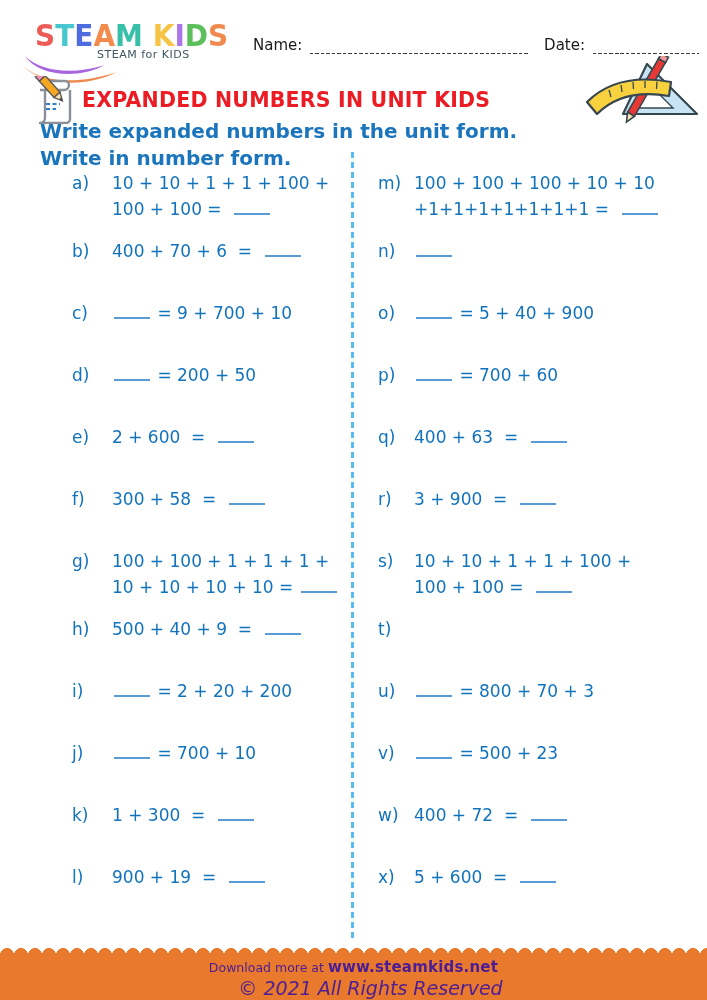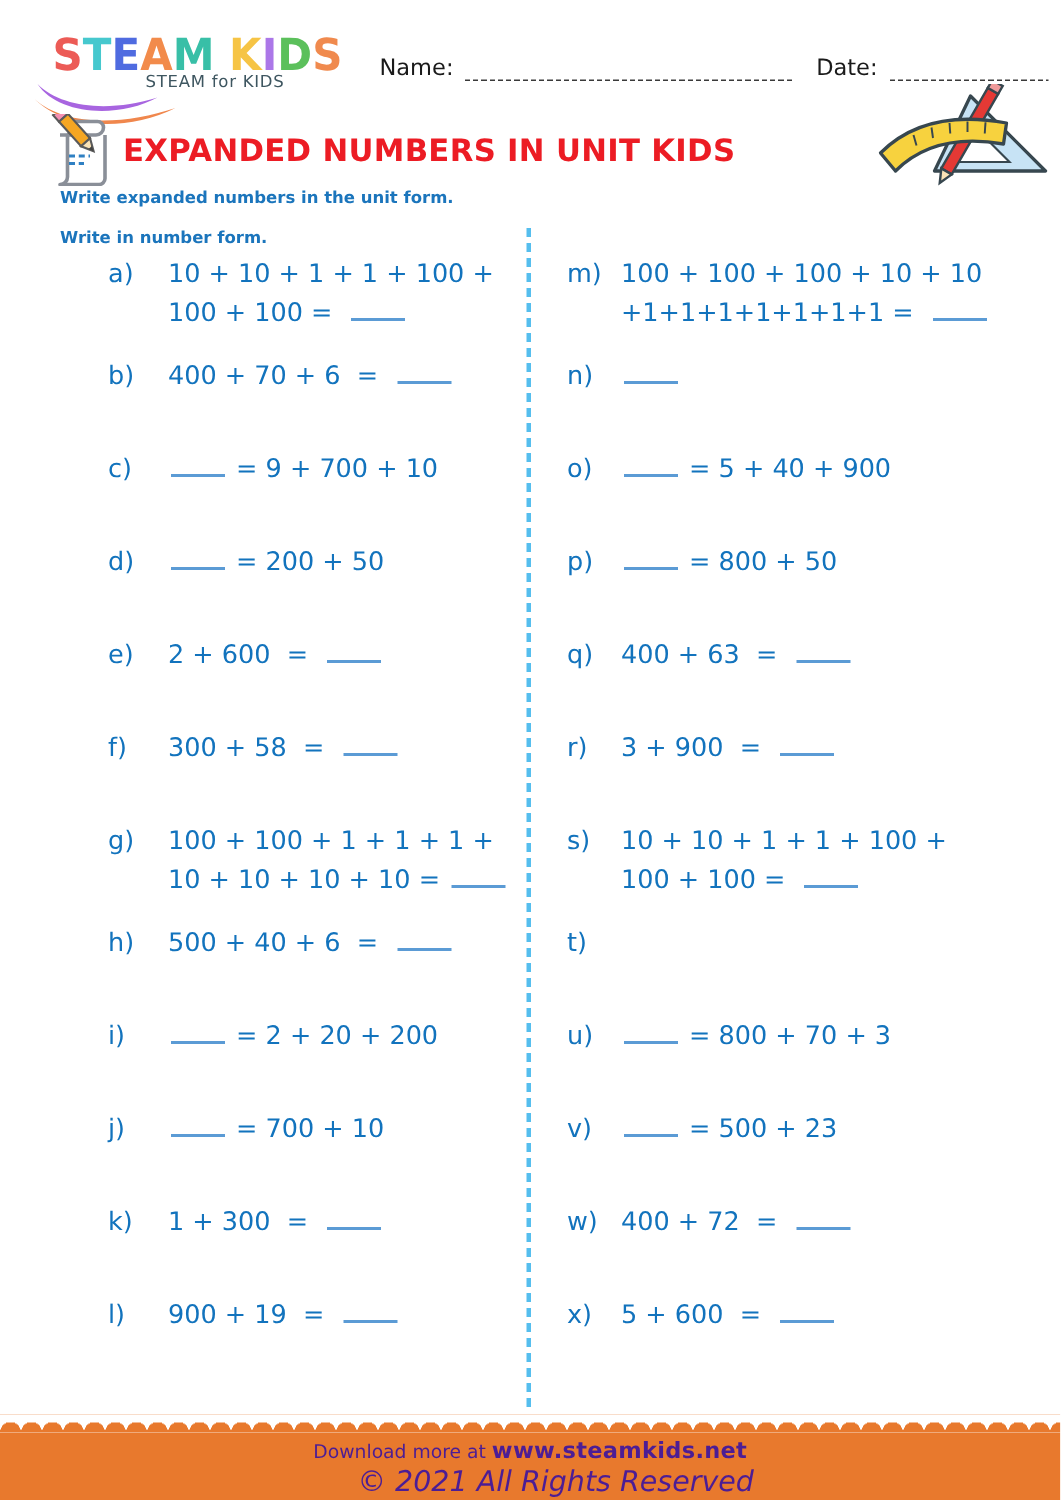--- a/index.html
+++ b/index.html
@@ -20,21 +20,21 @@
   .dashline{height:15px;background:repeating-linear-gradient(to right,#3a3a3a 0 3.5px,transparent 3.5px 5.5px) bottom/100% 1.4px no-repeat;}
   .dash-name{flex:1;margin-right:14px;}
   .dash-date{flex:none;width:106px;}
 
   
   .title-icon{position:absolute;left:30px;top:76px;}
   .page-title{position:absolute;left:82px;top:88px;font-size:20.5px;font-weight:bold;color:#EC1C24;letter-spacing:0.2px;}
   .corner-icon{position:absolute;left:583px;top:56px;}
 
   
-  .instructions{position:absolute;left:40px;top:118px;font-size:11px;font-weight:bold;color:#1B75BC;line-height:27px;}
+  .instructions{position:absolute;left:40px;top:118px;font-size:20px;font-weight:bold;color:#1B75BC;line-height:27px;}
 
   
   .divider{position:absolute;left:351px;top:152px;width:3px;height:786px;
            background:repeating-linear-gradient(to bottom,#55BEEE 0 6px,transparent 6px 10px);}
 
   
   .col{position:absolute;top:170px;color:#1273BD;font-size:17px;}
   .col-left{left:72px;width:275px;}
   .col-right{left:378px;width:305px;}
   .prob{display:flex;margin-bottom:36px;}
@@ -155,21 +155,21 @@
       <div class="prob two-line">
         <span class="plet">g)</span>
         <div class="pbody">
           <div class="pline"><span>100 + 100 + 1 + 1 + 1 +</span></div>
           <div class="pline"><span>10 + 10 + 10 + 10 = </span><span class="blank"></span></div>
         </div>
       </div>
       <div class="prob">
         <span class="plet">h)</span>
         <div class="pbody">
-          <div class="pline"><span>500 + 40 + 6  =  </span><span class="blank"></span></div>
+          <div class="pline"><span>500 + 40 + 9  =  </span><span class="blank"></span></div>
         </div>
       </div>
       <div class="prob">
         <span class="plet">i)</span>
         <div class="pbody">
           <div class="pline"><span class="blank"></span><span> = 2 + 20 + 200</span></div>
         </div>
       </div>
       <div class="prob">
         <span class="plet">j)</span>
@@ -206,21 +206,21 @@
       </div>
       <div class="prob">
         <span class="plet">o)</span>
         <div class="pbody">
           <div class="pline"><span class="blank"></span><span> = 5 + 40 + 900</span></div>
         </div>
       </div>
       <div class="prob">
         <span class="plet">p)</span>
         <div class="pbody">
-          <div class="pline"><span class="blank"></span><span> = 800 + 50</span></div>
+          <div class="pline"><span class="blank"></span><span> = 700 + 60</span></div>
         </div>
       </div>
       <div class="prob">
         <span class="plet">q)</span>
         <div class="pbody">
           <div class="pline"><span>400 + 63  =  </span><span class="blank"></span></div>
         </div>
       </div>
       <div class="prob">
         <span class="plet">r)</span>

